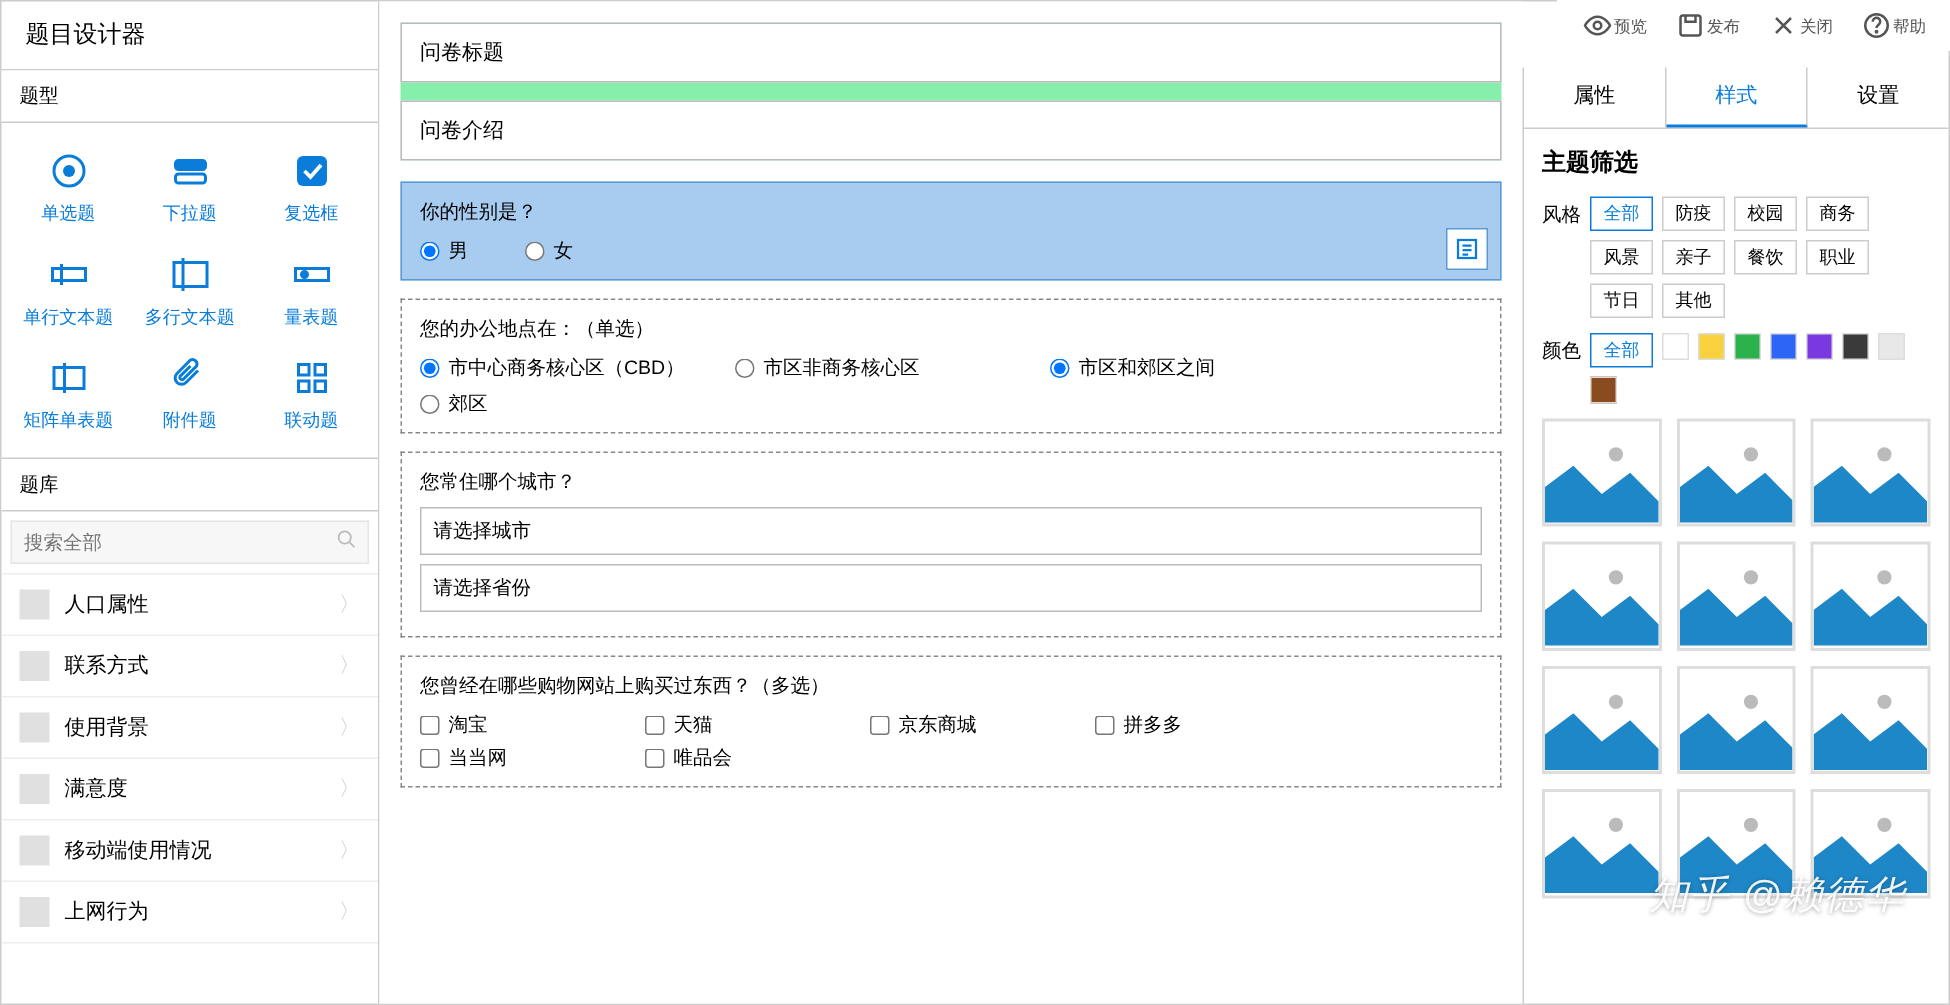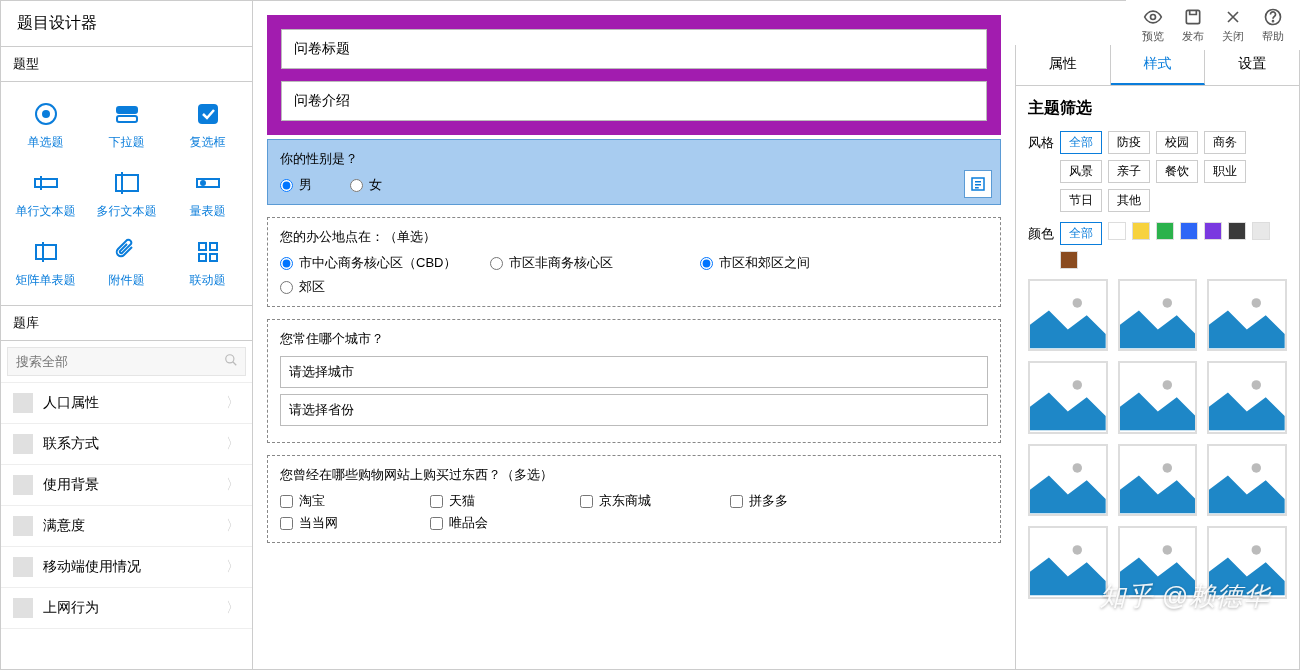--- a/index.html
+++ b/index.html
@@ -17,36 +17,36 @@
 .search-box { position: relative; padding: 6px; border-bottom: 1px solid #eee; }
 .search-input { width: 100%; padding: 6px 26px 6px 8px; border: 1px solid #e5e5e5; background: #f7f7f7; font-size: 13px; outline: none; }
 .search-icon-wrap { position: absolute; right: 14px; top: 50%; transform: translateY(-50%); color: #bbb; }
 .lib-list { overflow-y: auto; flex: 1; }
 .lib-item { display: flex; align-items: center; padding: 10px 12px; border-bottom: 1px solid #eee; cursor: pointer; font-size: 14px; }
 .lib-thumb { width: 20px; height: 20px; background: #e0e0e0; margin-right: 10px; }
 .lib-chevron { margin-left: auto; color: #ccc; font-size: 14px; }
 
 
 .center-panel { flex: 1; background: #fff; overflow-y: auto; padding: 14px; }
-.survey-header-block { background: #a21caf; padding: 14px; margin-bottom: 4px; }
+.survey-header-block { background: #86efac; margin-bottom: 14px; }
 .survey-title-box, .survey-intro-box { background: #fff; border: 1px solid #bbb; padding: 10px 12px; font-size: 14px; }
 .survey-title-box { margin-bottom: 12px; }
 .q-block { border: 1px solid #bbb; padding: 10px 12px; margin-bottom: 12px; font-size: 13px; }
 .q-block.selected { background: #a8ccf0; border: 1px solid #5b9bd5; position: relative; }
 .q-block.dashed { border: 1px dashed #888; }
 .q-title { margin-bottom: 8px; }
 .q-options { display: flex; flex-wrap: wrap; gap: 6px 30px; }
 .q-opt { display: flex; align-items: center; gap: 4px; min-width: 180px; }
 .q-opt input { margin-right: 2px; }
 .q-action-icon { position: absolute; right: 8px; bottom: 6px; width: 28px; height: 28px; border: 1px solid #5b9bd5; background: #fff; display: flex; align-items: center; justify-content: center; color: #0a7ddb; cursor: pointer; }
 .dropdown-sel { width: 100%; border: 1px solid #bbb; padding: 6px 8px; margin-bottom: 6px; font-size: 13px; background: #fff; }
 
 
 .top-toolbar { position: absolute; top: 0; right: 0; display: flex; gap: 6px; padding: 4px 10px; background: #fff; z-index: 10; }
-.tb-btn { display: flex; flex-direction: column; align-items: center; padding: 2px 6px; cursor: pointer; color: #555; }
+.tb-btn { display: flex; align-items: center; padding: 2px 6px; cursor: pointer; color: #555; }
 .tb-icon { width: 22px; height: 22px; display: flex; align-items: center; justify-content: center; }
 .tb-label { font-size: 11px; margin-top: 1px; }
 
 
 .right-panel { width: 284px; border-left: 1px solid #ccc; display: flex; flex-direction: column; margin-top: 44px; }
 .tabs { display: flex; border-bottom: 1px solid #ccc; }
 .tab { flex: 1; text-align: center; padding: 10px 0; font-size: 14px; cursor: pointer; border-right: 1px solid #ccc; }
 .tab:last-child { border-right: none; }
 .tab.active { color: #0a7ddb; border-bottom: 2px solid #0a7ddb; }
 .panel-body { padding: 12px; overflow-y: auto; flex: 1; }

